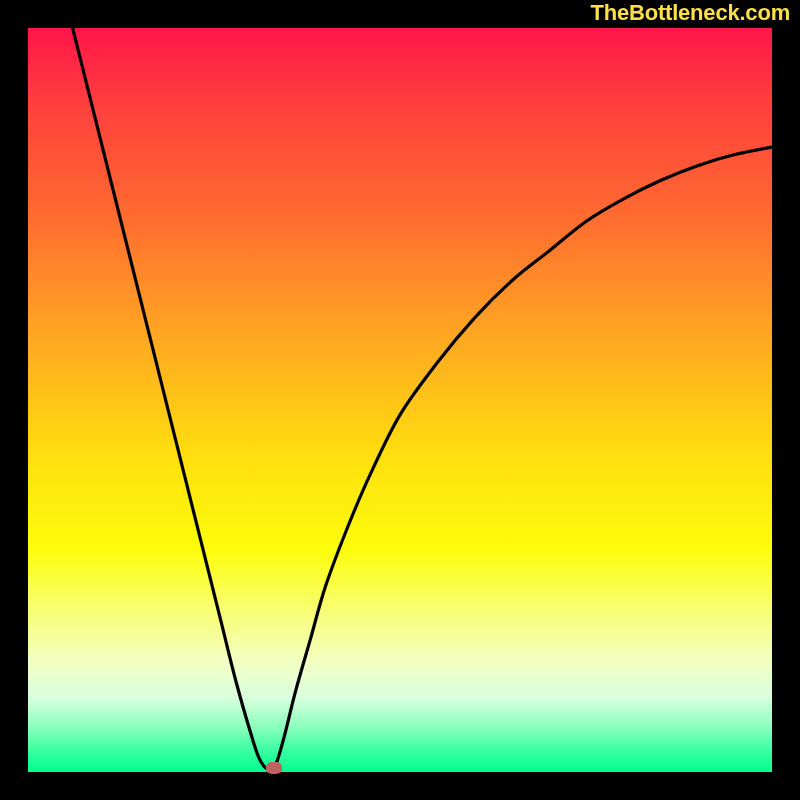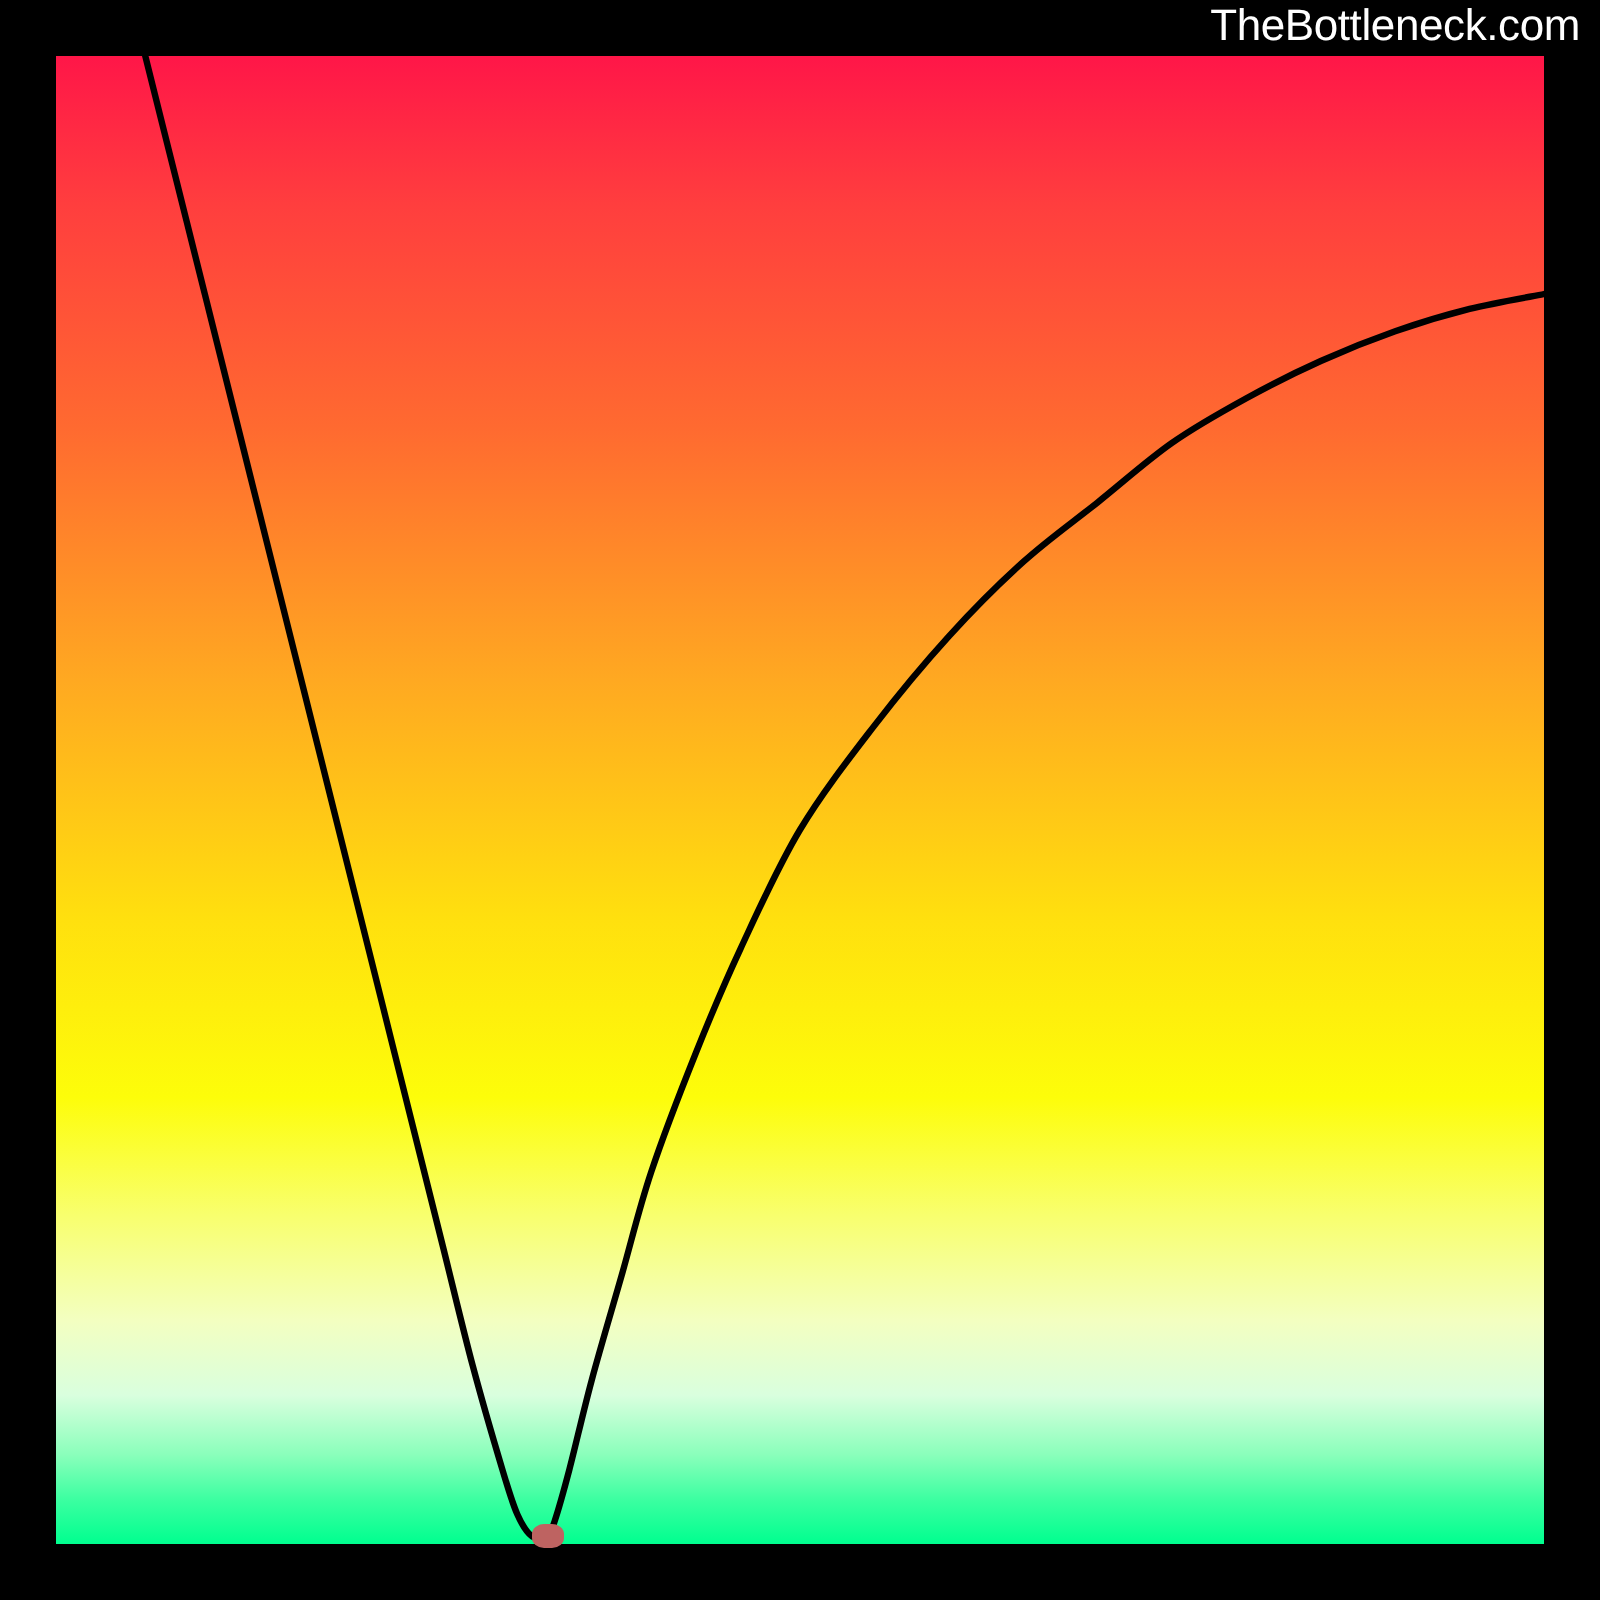--- a/index.html
+++ b/index.html
@@ -33,23 +33,23 @@
       #d9ffde 90%,
       #8affbb 94%,
       #3cffa1 97%,
       #00ff8f 100%
     );
   }
   .watermark {
     position: absolute;
     top: 0;
     right: 10px;
-    color: #ffffff;
+    color: #fde047;
     font-size: 22px;
-    font-weight: 400;
+    font-weight: 700;
     letter-spacing: -0.2px;
   }
   svg.curve {
     position: absolute;
     pointer-events: none;
   }
   .marker {
     position: absolute;
     width: 16px;
     height: 12px;

